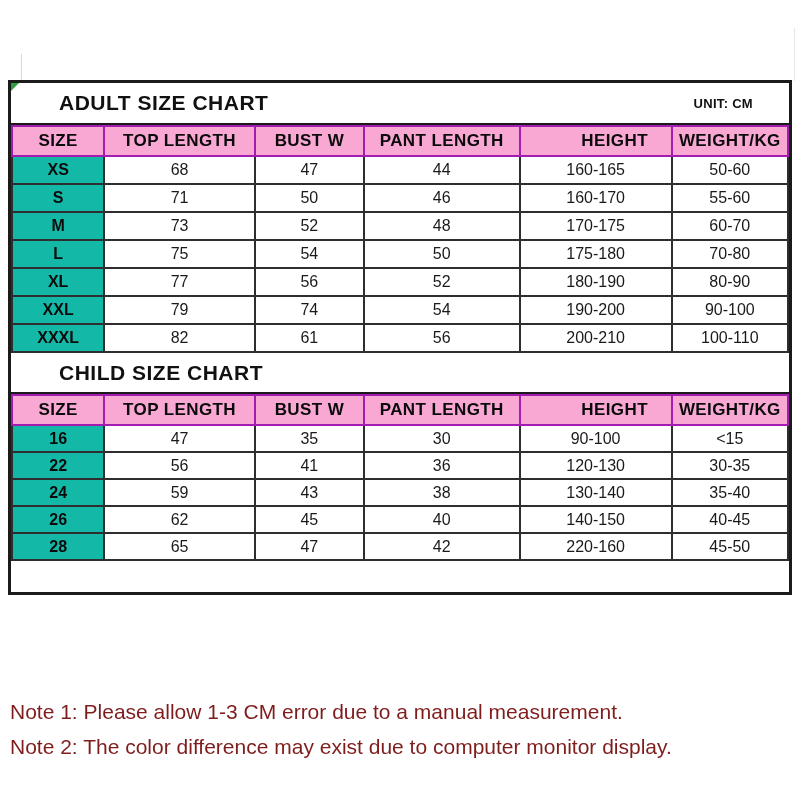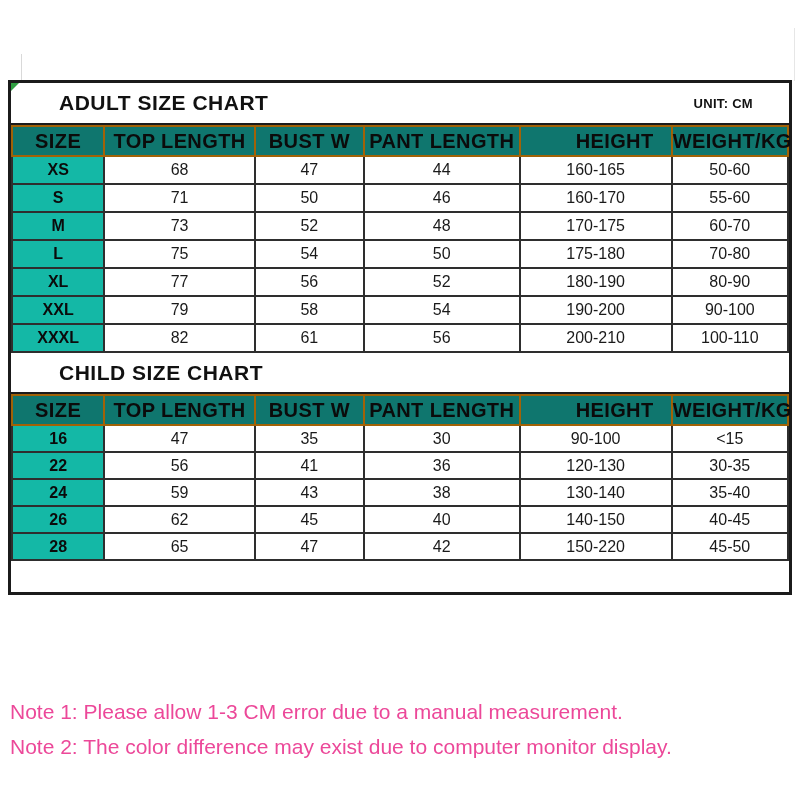--- a/index.html
+++ b/index.html
@@ -72,28 +72,28 @@
     font-weight: bold;
     letter-spacing: 0.3px;
   }
 
   table.size-table {
     border-collapse: collapse;
     width: 100%;
     table-layout: fixed;
   }
   table.size-table th {
-    background: #0f766e;
-    font-size: 20px;
+    background: #f9a8d4;
+    font-size: 17px;
     font-weight: bold;
     letter-spacing: 0.4px;
     height: 28px;
     text-align: center;
     vertical-align: middle;
-    border: 2px solid #a16207;
+    border: 2px solid #a21caf;
     padding: 0;
     color: #0b0b0b;
   }
   table.size-table td {
     text-align: center;
     vertical-align: middle;
     font-size: 16px;
     padding: 0;
     border: 2px solid #2e2e2e;
     background: #ffffff;
@@ -117,21 +117,21 @@
   .filler-row {
     height: 31px;
     background: #ffffff;
   }
 
   .notes {
     position: absolute;
     left: 10px;
     top: 694px;
     font-size: 21px;
-    color: #ec4899;
+    color: #7f1d1d;
   }
   .note-line {
     height: 35px;
     line-height: 35px;
     white-space: nowrap;
   }
 </style>
 </head>
 <body>
 
@@ -196,21 +196,21 @@
             <td class="size-cell">XL</td>
             <td class="data-cell">77</td>
             <td class="data-cell">56</td>
             <td class="data-cell">52</td>
             <td class="data-cell">180-190</td>
             <td class="data-cell">80-90</td>
           </tr>
           <tr>
             <td class="size-cell">XXL</td>
             <td class="data-cell">79</td>
-            <td class="data-cell">58</td>
+            <td class="data-cell">74</td>
             <td class="data-cell">54</td>
             <td class="data-cell">190-200</td>
             <td class="data-cell">90-100</td>
           </tr>
           <tr>
             <td class="size-cell">XXXL</td>
             <td class="data-cell">82</td>
             <td class="data-cell">61</td>
             <td class="data-cell">56</td>
             <td class="data-cell">200-210</td>
@@ -265,21 +265,21 @@
             <td class="data-cell">45</td>
             <td class="data-cell">40</td>
             <td class="data-cell">140-150</td>
             <td class="data-cell">40-45</td>
           </tr>
           <tr>
             <td class="size-cell">28</td>
             <td class="data-cell">65</td>
             <td class="data-cell">47</td>
             <td class="data-cell">42</td>
-            <td class="data-cell">150-220</td>
+            <td class="data-cell">220-160</td>
             <td class="data-cell">45-50</td>
           </tr>
         </tbody>
       </table>
 
     <div class="filler-row"></div>
   </div>
 
   <div class="notes">
     <div class="note-line">Note 1: Please allow 1-3 CM error due to a manual measurement.</div>

